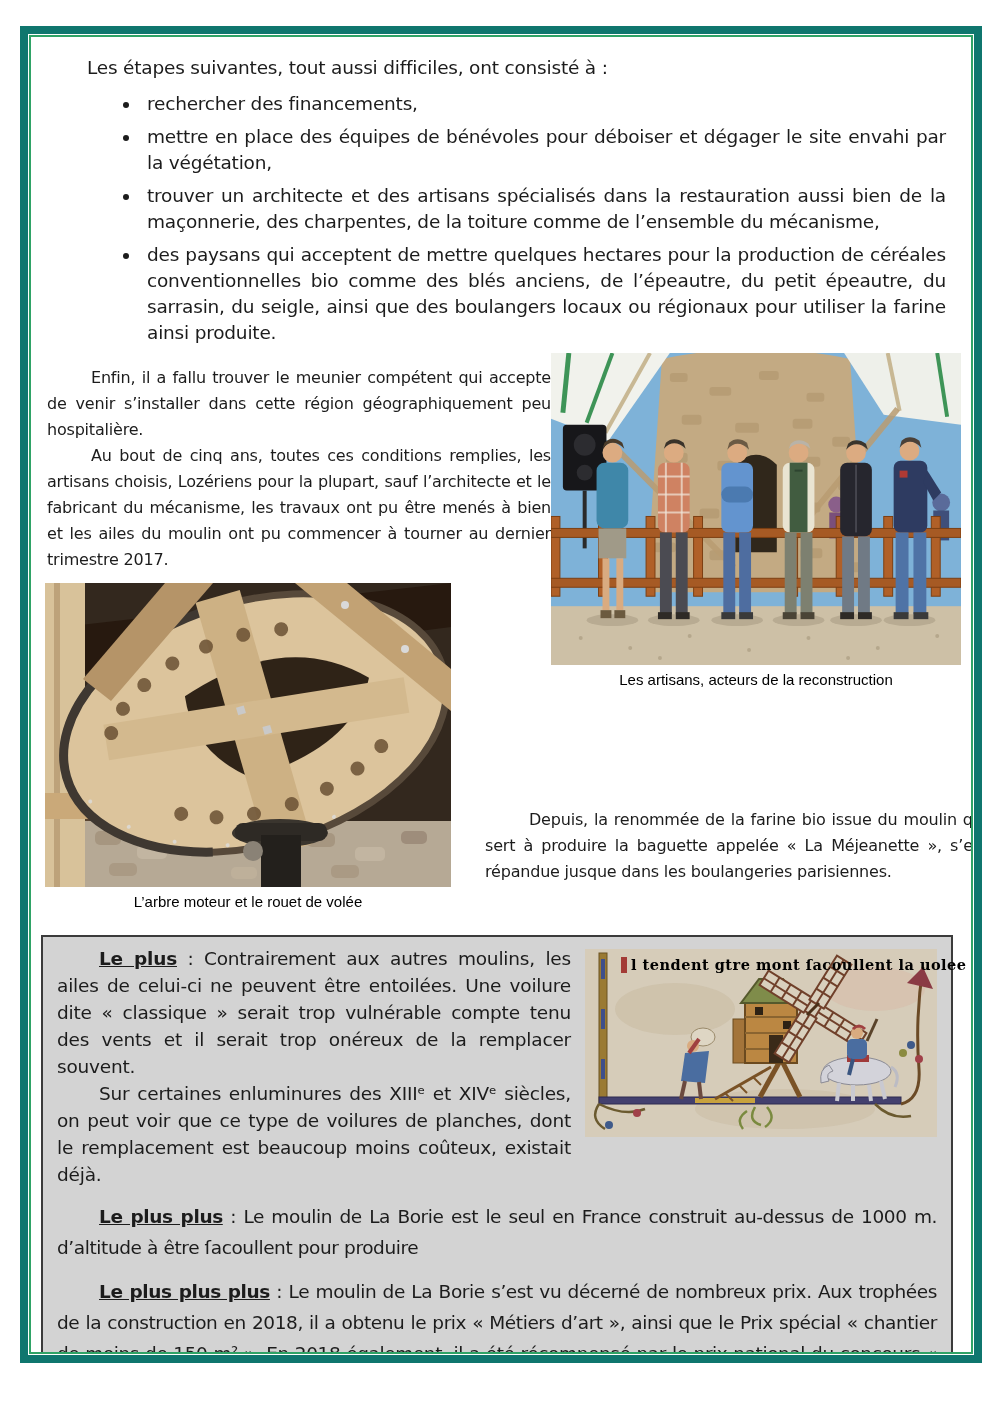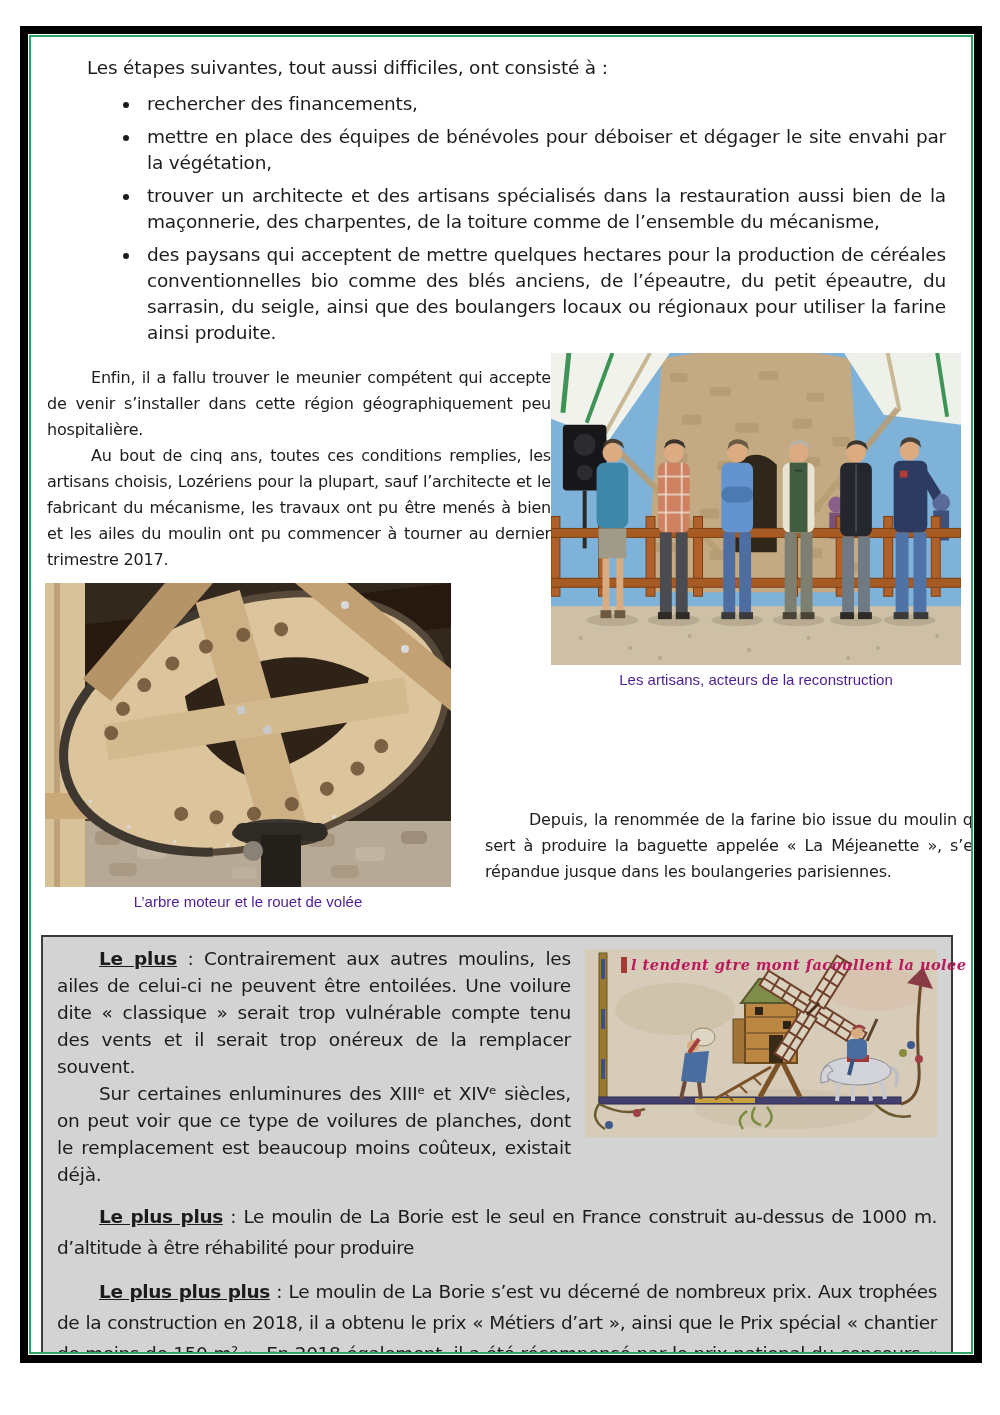--- a/index.html
+++ b/index.html
@@ -1,43 +1,43 @@
 <!DOCTYPE html>
 <html><head>
 <meta charset="utf-8">
 <style>
   html,body{margin:0;padding:0;}
   body{
     width:1000px;height:1415px;background:#ffffff;position:relative;
     font-family:"DejaVu Sans",sans-serif;color:#1c1c1c;
   }
-  .frame{position:absolute;left:20px;top:26px;right:18px;bottom:52px;border:8px solid #000000;}
+  .frame{position:absolute;left:20px;top:26px;right:18px;bottom:52px;border:8px solid #0f766e;}
   .inner{position:absolute;inset:1px;border:2px solid #2fa366;padding:10px 6px 0 6px;overflow:hidden;}
 
   .title{margin:8px 0 10px 50px;font-size:18.5px;line-height:26px;letter-spacing:-0.2px;}
   ul.bullets{margin:2px 15px 0 86px;padding:0 4px 0 18px;}
   ul.bullets li{margin:0 0 7px 0;font-size:18.5px;line-height:26px;text-align:justify;letter-spacing:-0.2px;padding-left:6px;}
 
   .middle{position:relative;height:566px;margin-top:6px;}
   .para{position:absolute;margin:4px;font-size:16px;line-height:26px;text-align:justify;letter-spacing:-0.2px;}
   .ind{text-indent:44px;}
   figure{margin:0;padding:0;}
   .photo{position:absolute;overflow:hidden;}
   .photo svg{display:block;width:100%;height:100%;}
-  .cap{position:absolute;font-family:"Liberation Sans",sans-serif;font-size:15px;color:#4c1d95;text-align:center;}
+  .cap{position:absolute;font-family:"Liberation Sans",sans-serif;font-size:15px;color:#000000;text-align:center;}
 
   .infobox{margin:16px 12px 0 4px;border:2px solid #3b3b3b;background:#d3d3d3;
     padding:8px 14px 12px 14px;display:flow-root;}
   .box-p{margin:0;font-size:18.5px;line-height:27px;text-align:justify;text-indent:42px;letter-spacing:-0.2px;}
   .box-p.wide{line-height:31px;margin-top:13px;letter-spacing:-0.4px;}
   .lead{font-weight:bold;text-decoration:underline;}
   .illum{float:right;width:352px;height:188px;margin:4px 0 8px 14px;position:relative;}
   .illum svg{display:block;width:100%;height:100%;}
   .gothic{position:absolute;top:7px;left:46px;font-family:"DejaVu Serif",serif;font-weight:bold;
-    font-size:14.5px;color:#be185d;letter-spacing:0.5px;white-space:nowrap;font-style:italic;}
+    font-size:14.5px;color:#000000;letter-spacing:0.5px;white-space:nowrap;}
 </style>
 </head>
 <body>
 
 <div class="frame">
  <div class="inner">
 
   <p class="title">Les étapes suivantes, tout aussi difficiles, ont consisté à :</p>
 
   <ul class="bullets">
@@ -354,18 +354,18 @@
         <circle cx="272" cy="84" r="6" fill="#d9ab80"></circle>
         <path d="M268,80 Q274,74 280,80" stroke="#a04040" stroke-width="3" fill="none"></path>
         <line x1="282" y1="92" x2="292" y2="70" stroke="#5a432a" stroke-width="3"></line>
         <line x1="268" y1="110" x2="264" y2="126" stroke="#3a5580" stroke-width="4"></line>
       </svg>
       <div class="gothic">l tendent gtre mont ſacoullent la uolee</div>
     </figure>
 
     <p class="box-p"><span class="lead">Le plus</span><span> : Contrairement aux autres moulins, les ailes de celui-ci ne peuvent être entoilées. Une voilure dite « classique » serait trop vulnérable compte tenu des vents et il serait trop onéreux de la remplacer souvent.</span></p>
     <p class="box-p">Sur certaines enluminures des XIIIᵉ et XIVᵉ siècles, on peut voir que ce type de voilures de planches, dont le remplacement est beaucoup moins coûteux, existait déjà.</p>
-    <p class="box-p wide"><span class="lead">Le plus plus</span><span> :  Le moulin de La Borie est le seul en France construit au-dessus de 1000 m. d’altitude à être réhabilité pour produire</span></p>
+    <p class="box-p wide"><span class="lead">Le plus plus</span><span> :  Le moulin de La Borie est le seul en France construit au-dessus de 1000 m. d’altitude à être ſacoullent pour produire</span></p>
     <p class="box-p wide"><span class="lead">Le plus plus plus</span><span> : Le moulin de La Borie s’est vu décerné de nombreux prix. Aux trophées de la construction en 2018, il a obtenu le prix « Métiers d’art », ainsi que le Prix spécial « chantier de moins de 150 m² ». En 2018 également, il a été récompensé par le prix national du concours « Architecture &amp; Patrimoine » qui lui a été remis par Maisons Paysannes de France au Caroussel du Louvre.</span></p>
   </div>
 
  </div>
 </div>
 
 </body></html>

